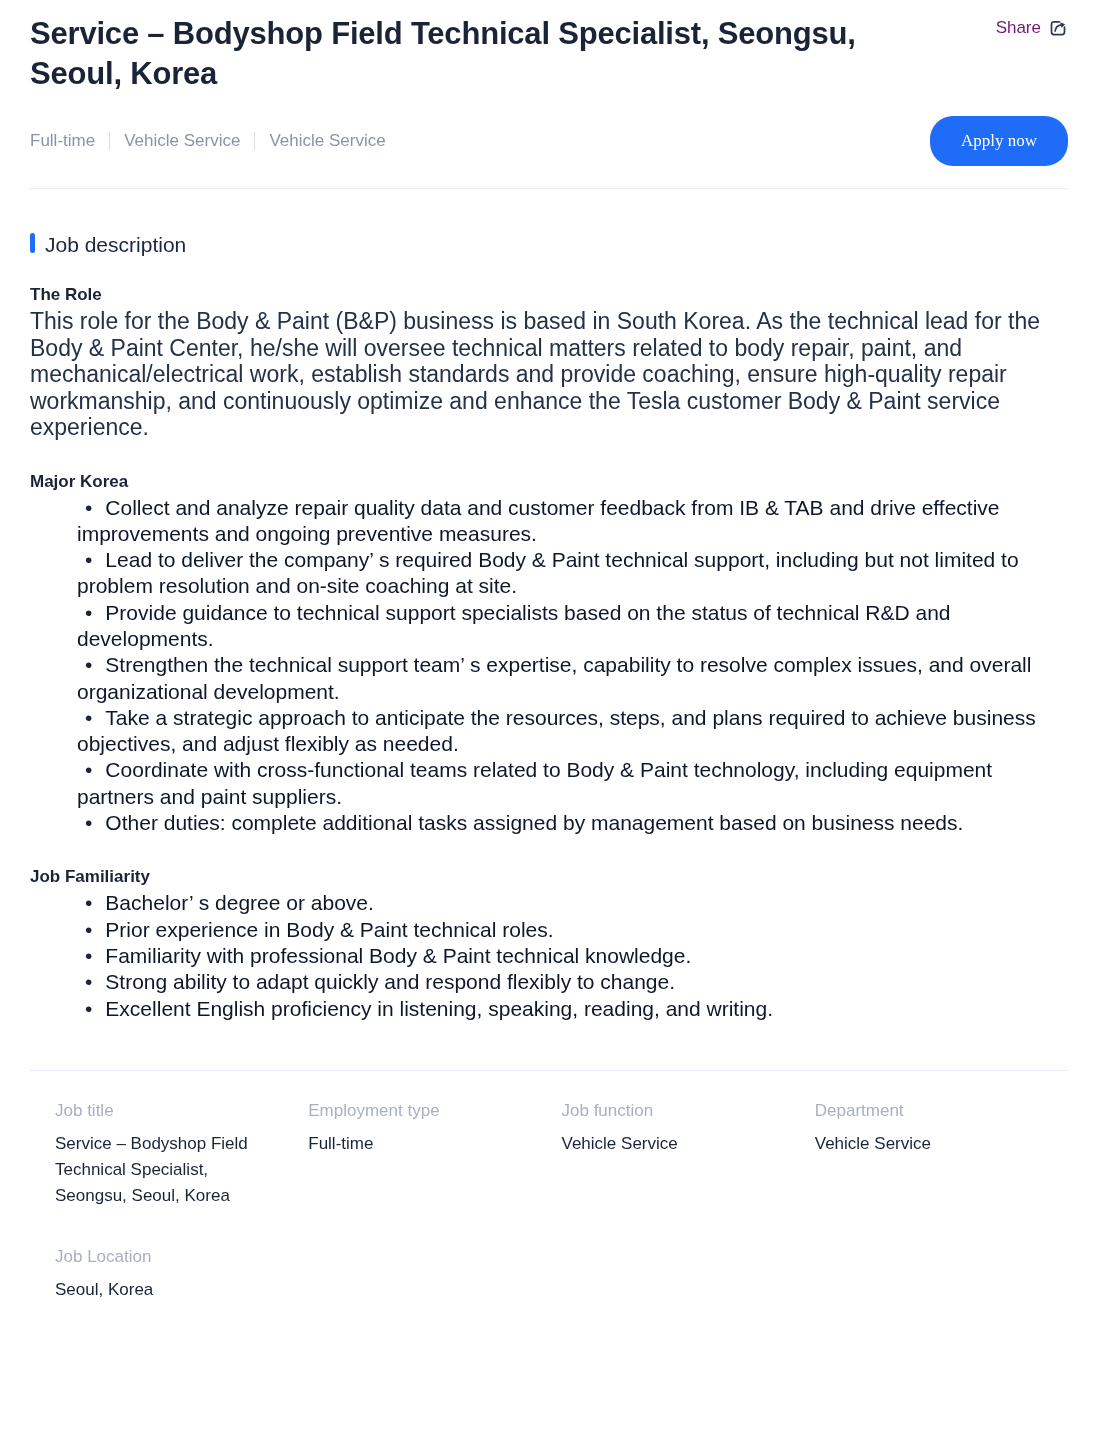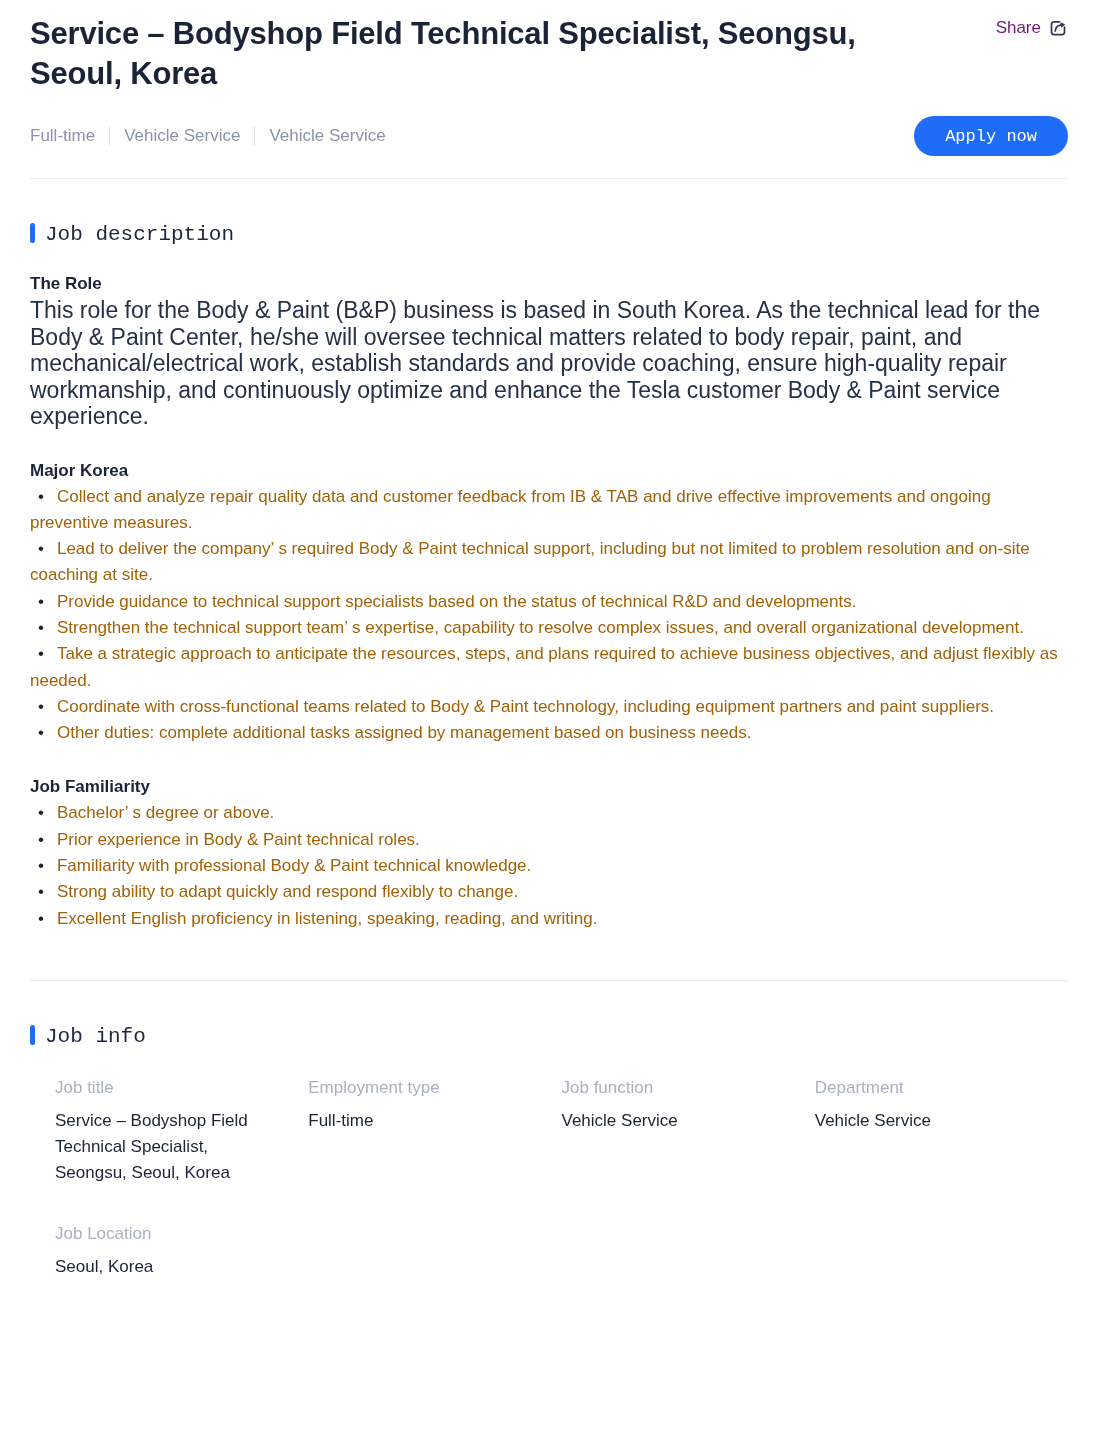--- a/index.html
+++ b/index.html
@@ -27,45 +27,45 @@
 
   .meta-row {
     margin-top:22px;
     display:flex; justify-content:space-between; align-items:center;
   }
   .meta-items { display:flex; align-items:center; gap:14px; }
   .meta-item { font-size:17px; color:#8a94a8; }
   .meta-sep { width:1px; height:18px; background:#d9dde6; }
   .apply-btn {
     background:#1f6cf8; color:#ffffff; border:none; cursor:pointer;
-    font-family:Liberation Mono, monospace;
+    font-family:Liberation Serif, serif;
     font-size:17px; font-weight:500;
-    height:40px; padding:0 31px; border-radius:23px;
+    height:50px; padding:0 31px; border-radius:23px;
   }
 
   .divider { height:1px; background:#e8eaf3; margin-top:22px; }
   .divider-2 { margin-top:48px; }
 
   
   .section-title {
     margin-top:44px;
     display:flex; align-items:flex-start;
-    font-size:21px; font-weight:400; color:#1c2840;font-family:Liberation Mono, monospace;
+    font-size:21px; font-weight:400; color:#1c2840;
   }
   .section-bar {
     width:5px; height:20px; border-radius:2.5px;
     background:#1f6cf8; margin-right:10px; flex:none;
   }
 
   .block { margin-top:25px; }
   .block-gap { margin-top:28px; }
   .block-heading { font-size:17px; font-weight:700; color:#1b2437; line-height:26px;margin-top:10px; }
   .block-paragraph { font-size:23px; color:#253147; line-height:26.5px; max-width:1038px; }
   .bullet-list { }
-  .bullet-item { font-size:17px; color:#a16207; line-height:26.3px; }
+  .bullet-item { font-size:21px; color:#0f172a; line-height:26.3px;margin-left:47px; }
   .bullet-item::before {
     content:"\2022";
     margin-left:8px; margin-right:13px;
     color:#1b2437;
   }
 
   
   .info-grid {
     margin-top:28px;
     display:grid;
@@ -142,24 +142,20 @@
         <div class="bullet-item">Familiarity with professional Body &amp; Paint technical knowledge.</div>
         <div class="bullet-item">Strong ability to adapt quickly and respond flexibly to change.</div>
         <div class="bullet-item">Excellent English proficiency in listening, speaking, reading, and writing.</div>
       </div>
     </div>
   </div>
 
   <div class="divider divider-2"></div>
 
   <div>
-    <div class="section-title">
-      <span class="section-bar"></span>
-      <span>Job info</span>
-    </div>
 
     <div class="info-grid">
       <div class="info-field">
         <div class="info-label">Job title</div>
         <div class="info-value">Service – Bodyshop Field Technical Specialist, Seongsu, Seoul, Korea</div>
       </div>
       <div class="info-field">
         <div class="info-label">Employment type</div>
         <div class="info-value">Full-time</div>
       </div>

